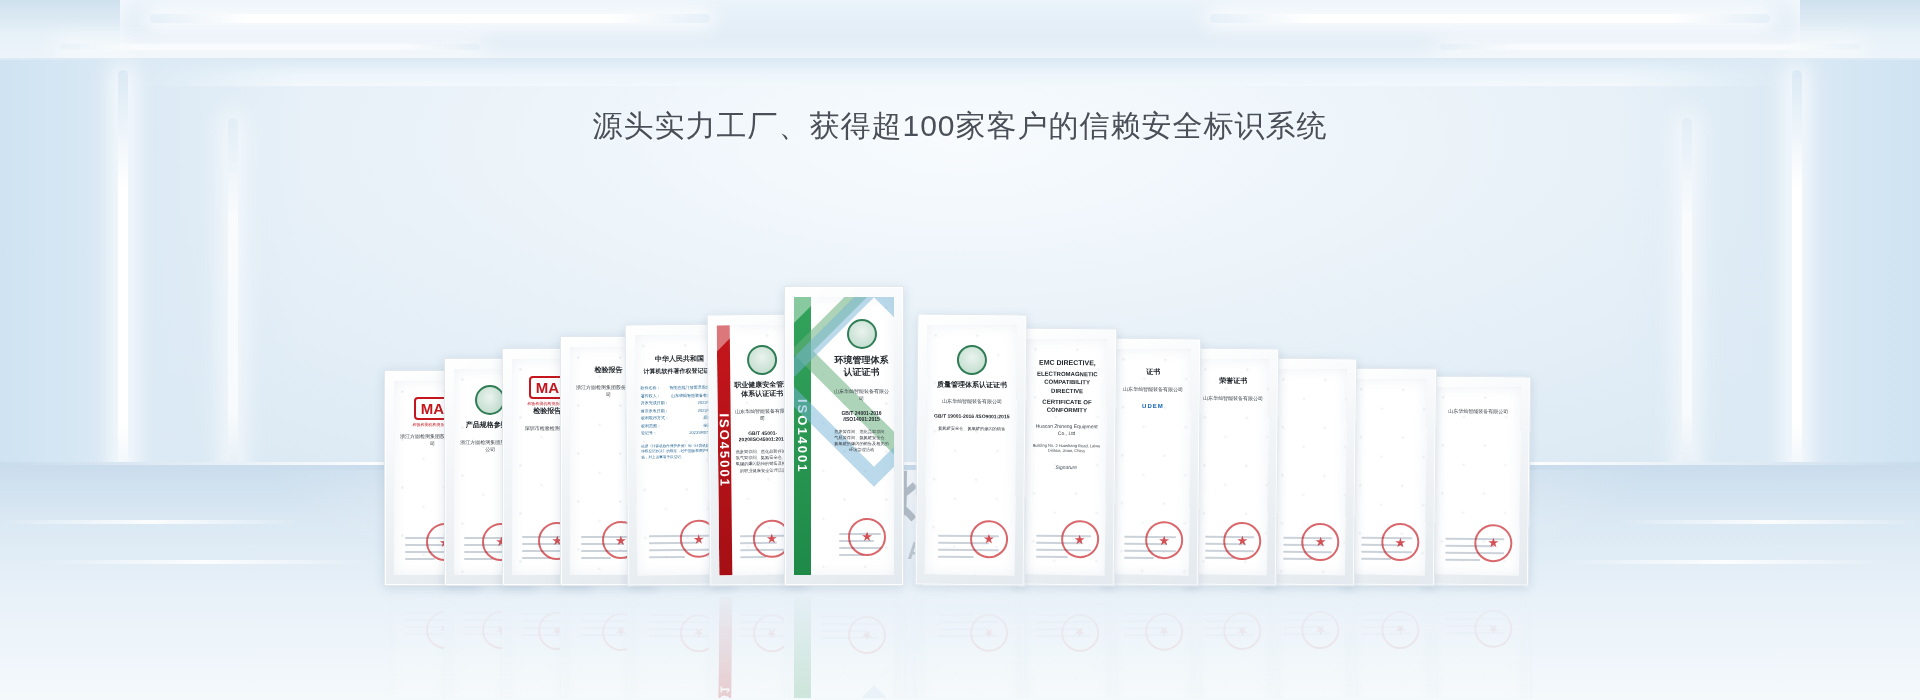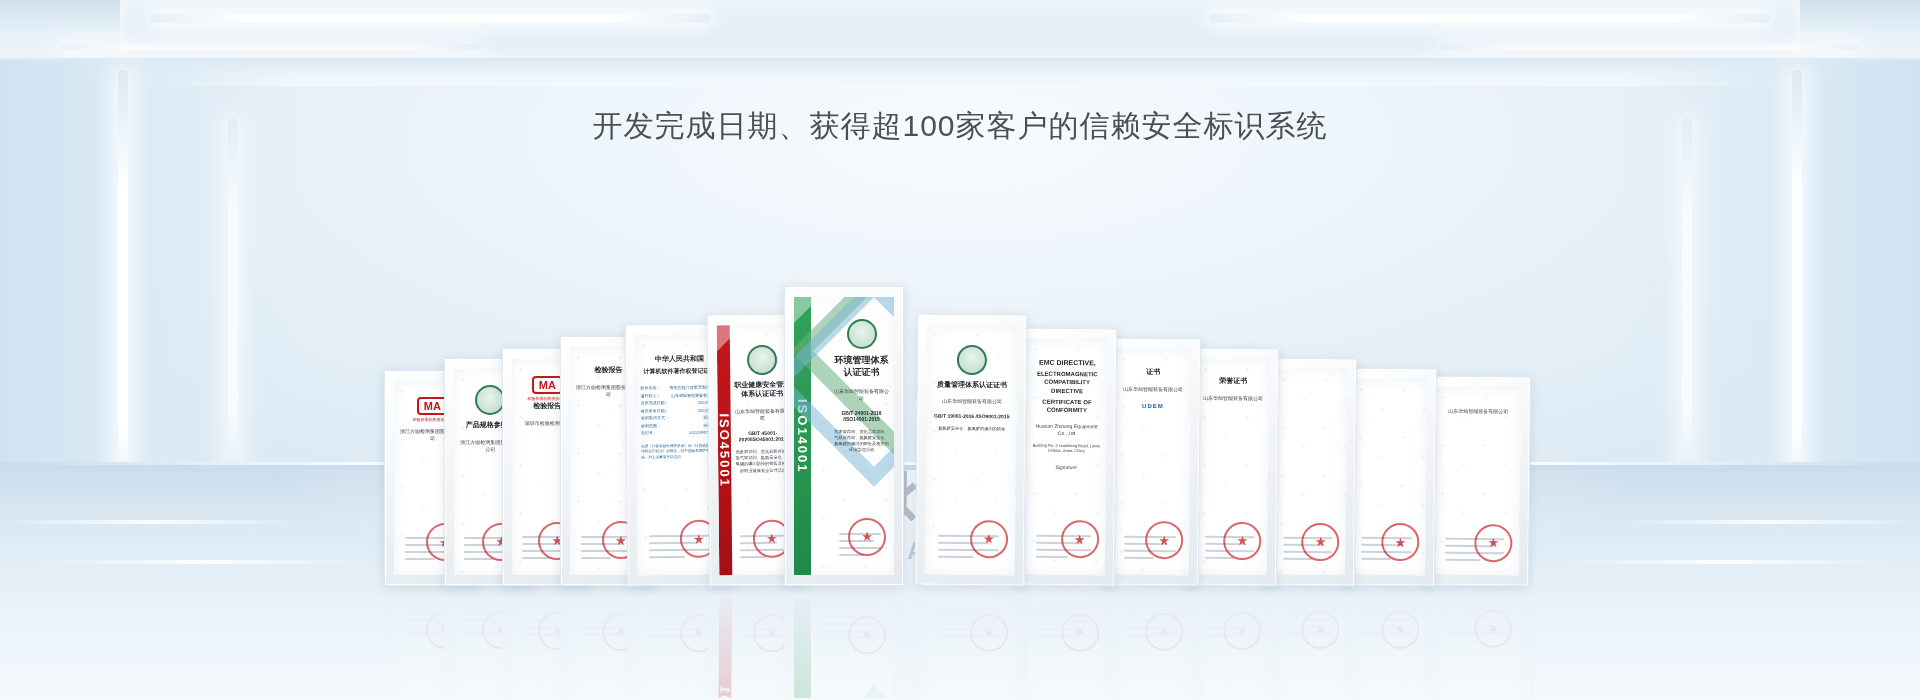--- a/index.html
+++ b/index.html
@@ -78,21 +78,21 @@
   .spine span{writing-mode:vertical-rl;font-weight:bold;letter-spacing:2px;font-size:13px;}
   .spine.red{background:linear-gradient(180deg,#c4161c 0%,#a50f14 100%);}
   .spine.green{background:linear-gradient(180deg,#33a35c 0%,#1f8a48 100%);}
   .corner{position:absolute;left:0;top:0;width:0;height:0;
     border-top:26px solid rgba(255,255,255,.42);border-right:26px solid transparent;}
 
   .seal{position:absolute;width:34px;height:34px;border-radius:50%;
     border:2px solid rgba(196,22,28,.65);color:rgba(196,22,28,.75);
     display:flex;align-items:center;justify-content:center;font-size:13px;}
   .badge-ma{color:#c4161c;border:2px solid #c4161c;border-radius:4px;
-    font-weight:bold;font-size:11px;padding:1px 5px;display:inline-block;}
+    font-weight:bold;font-size:15px;padding:1px 5px;display:inline-block;}
   .emblem{width:26px;height:26px;border-radius:50%;
     background:radial-gradient(circle at 50% 40%,#e9f3ee,#bcd9c8);
     border:2px solid #2f7d55;display:inline-block;}
   .chev{position:absolute;inset:0;overflow:hidden;}
   .chev i{position:absolute;display:block;transform:rotate(45deg);}
   .chev .c1{width:120px;height:120px;border:16px solid rgba(106,176,126,.55);left:28%;top:-8%;}
   .chev .c2{width:120px;height:120px;border:14px solid rgba(118,179,214,.5);left:6%;top:4%;}
 
   
   .reflect{position:absolute;left:388px;top:586px;width:1145px;height:112px;
@@ -137,21 +137,21 @@
 
   <div class="floor"></div>
   <div class="floor-line"></div>
   <div class="floor-glow"></div>
   <div class="floor-streak fs1"></div>
   <div class="floor-streak fs2"></div>
   <div class="floor-streak fs3"></div>
   <div class="floor-streak fs4"></div>
 
   <div class="headline">
-    <div class="h-sub">开发完成日期、获得超100家客户的信赖安全标识系统</div>
+    <div class="h-sub">源头实力工厂、获得超100家客户的信赖安全标识系统</div>
   </div>
 
   <div class="wall-case" id="certwall">
       <div class="frame" style="left: -4px; width: 96px; height: 216px; transform: rotate(0deg); z-index: 44;">
         <div class="paper">
           <div class="wm"></div>
           <div style="position: absolute; inset: 8% 5% 5% 6%; display: flex; flex-direction: column; align-items: center;">
             <div class="badge-ma">MA</div>
             <div style="font-size: 4px; color: rgb(196, 22, 28); margin-top: 2px; text-align: center; line-height: 1.3;">检验检测机构资质认定</div>
             <div style="font-size: 5px; color: rgb(58, 64, 72); text-align: center; margin-top: 6px; line-height: 1.4;">浙江方圆检测集团股份有限公司</div>

